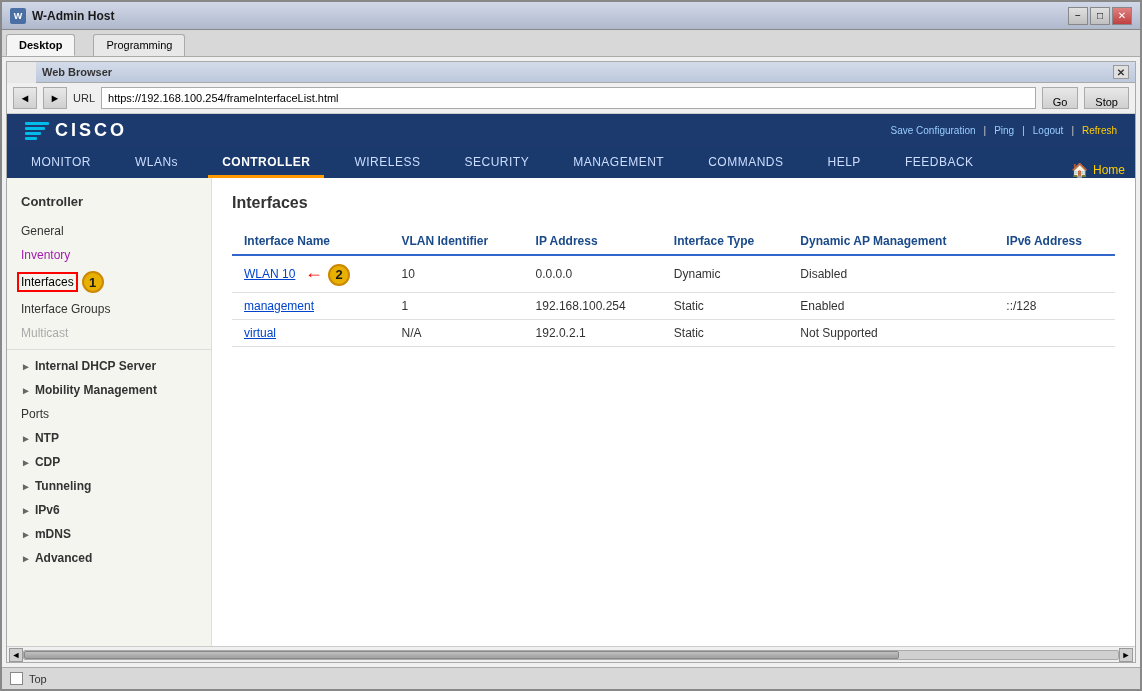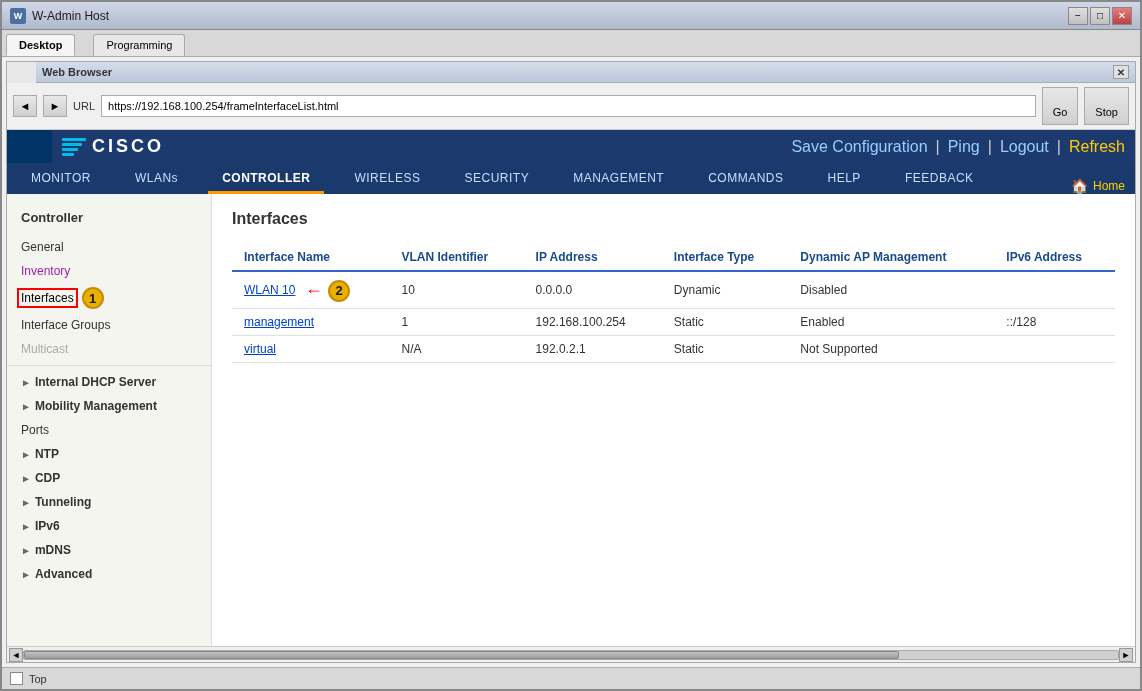--- a/index.html
+++ b/index.html
@@ -30,21 +30,21 @@
     }
     .title-bar-icon {
       width: 16px; height: 16px;
       background: #4a6fa5;
       border-radius: 2px;
       display: flex; align-items: center; justify-content: center;
       color: white; font-size: 9px; font-weight: bold;
     }
     .title-bar-title {
       font-size: 12px;
-      font-weight: normal;
+      font-weight: bold;
       color: #1a1a1a;
     }
     .title-bar-buttons {
       display: flex;
       gap: 2px;
     }
     .title-btn {
       width: 20px; height: 18px;
       border: 1px solid #888;
       background: linear-gradient(to bottom, #e0e0e0, #c0c0c0);
@@ -127,46 +127,45 @@
     .url-bar {
       flex: 1;
       height: 22px;
       border: 1px solid #aaa;
       padding: 0 6px;
       font-size: 11px;
       background: white;
     }
     .browser-go-btn, .browser-stop-btn {
       height: 22px;
-      padding: 18px 10px;
+      padding: 8px 10px;
       background: linear-gradient(to bottom, #e8e8e8, #d0d0d0);
       border: 1px solid #aaa;
       cursor: pointer;
       font-size: 11px;
     }
 
     
     .cisco-nav {
       background: #1a1a2e;
       background: #003366;
       display: flex;
       flex-direction: column;
     }
     .cisco-topbar {
       background: #1c3a6e;
       display: flex;
       justify-content: space-between;
       align-items: center;
-      padding: 2px 10px;
-      margin-left: 45px;
+      padding: 2px 18px;
     }
     .cisco-toplinks {
       display: flex;
       gap: 8px;
-      font-size: 16px;
+      font-size: 10px;
       color: #ccc;
       align-items: flex-start;
     }
     .cisco-toplinks span { color: #ccc; }
     .cisco-toplinks a { color: #99ccff; text-decoration: none; cursor: pointer; }
     .cisco-toplinks .refresh-link { color: #ffcc00; }
 
     .cisco-menubar {
       background: #1a3a6e;
       display: flex;

